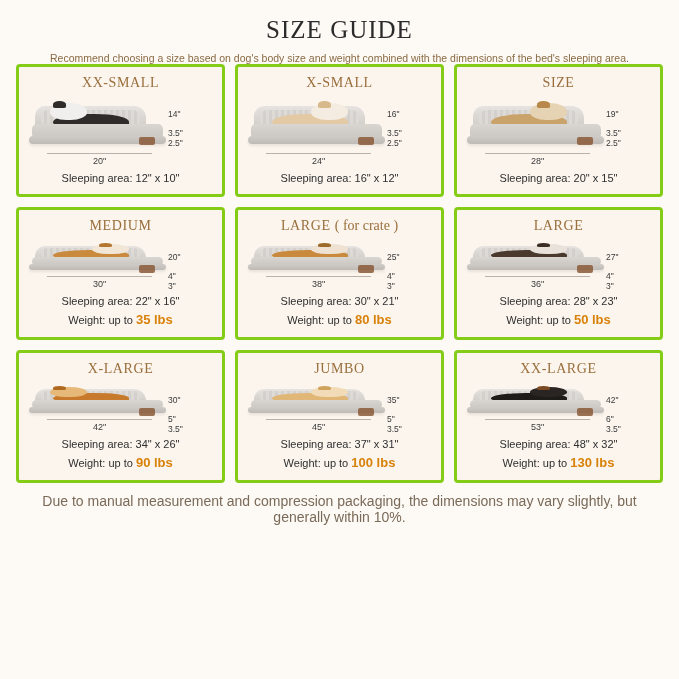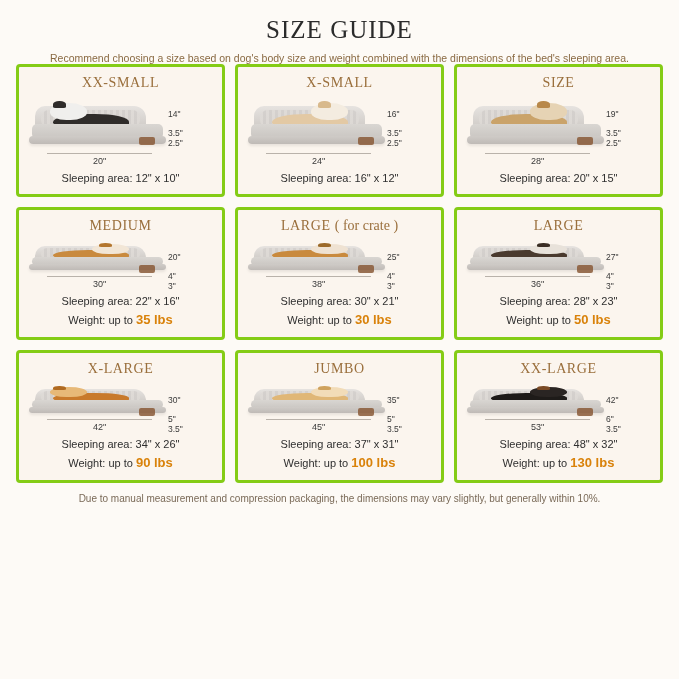--- a/index.html
+++ b/index.html
@@ -199,21 +199,21 @@
     line-height: 1.5;
     color: #2f2f2f;
   }
   .specs .wt strong {
     color: #d9820a;
     font-size: 13px;
     font-weight: bold;
   }
   .footer {
     text-align: center;
-    font-size: 10px;
+    font-size: 14px;
     color: #7a6a58;
     margin-top: 10px;
   }
 </style>
 </head>
 <body>
 
 <div class="page">
 
   <h1 class="title">SIZE GUIDE</h1>
@@ -375,21 +375,21 @@
           <div class="d3">3"</div>
         </div>
         <div class="width-label">
           <span class="bar"></span>
           <span>38"</span>
         </div>
       </div>
       <div class="specs">
         <div>Sleeping area: 30" x 21"</div>
         <div class="wt">
-          <span>Weight: up to </span><strong>30 lbs</strong>
+          <span>Weight: up to </span><strong>80 lbs</strong>
         </div>
       </div>
     </div>
 
     <div class="card">
       <div class="card-title">
         <span>LARGE</span>
         <span class="note"></span>
       </div>
       <div class="figure">

